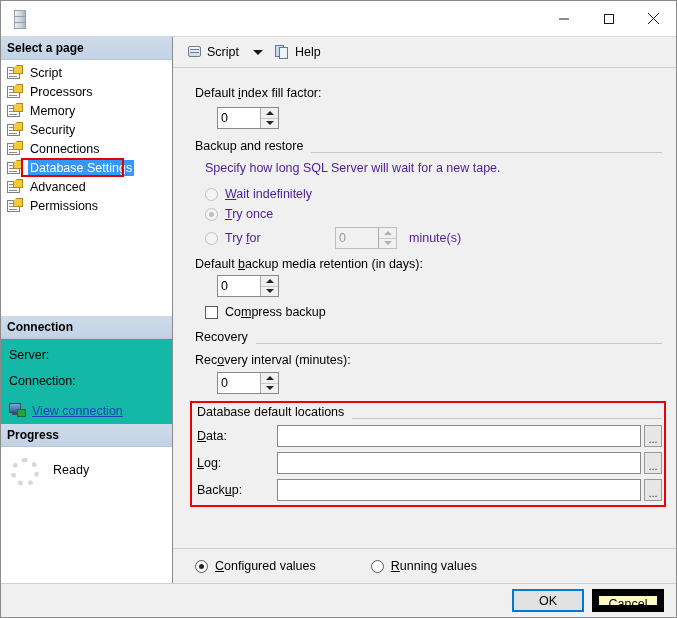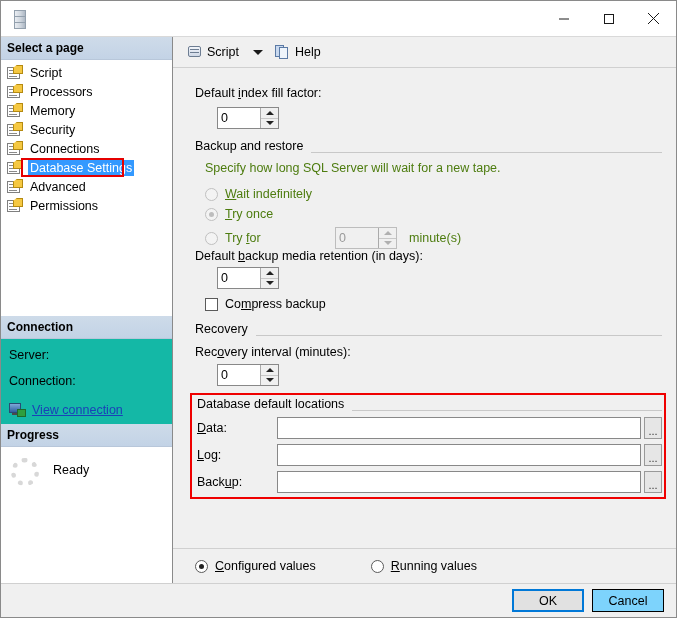--- a/index.html
+++ b/index.html
@@ -130,21 +130,21 @@
     clip-path: polygon(0 30%, 40% 0, 100% 0, 100% 100%, 0 100%);
   }
   .conn-body {
     background:#14b8a6;
     padding: 8px 16px 6px 8px;
     font-size:12.5px;
     flex: 0 0 auto;
   }
   .conn-row { height: 26px; line-height: 16px; }
   .viewconn {
-    display:flex; margin-top: 4px;
+    display:flex; align-items:center; margin-top: 4px;
   }
   .conn-icon { width:18px; height:15px; position:relative; margin-right:5px;}
   .conn-icon .mon {
     position:absolute; left:0; top:0; width:12px; height:10px;
     background: linear-gradient(to bottom,#7fa8d8,#2f5f9e);
     border:1px solid #2a4b75; box-sizing:border-box;
   }
   .conn-icon .stand {
     position:absolute; left:3px; top:10px; width:7px; height:2px; background:#4a4a4a;
   }
@@ -214,21 +214,21 @@
     padding: 0;
     position: relative;
     overflow: hidden;
   }
   .form {
     position:absolute; left:0; top:0; right:0; bottom:0;
     padding: 18px 14px 0 22px;
     box-sizing:border-box;
   }
   .lbl-norm { font-size:12.5px; color:#000; }
-  .lbl-dis { font-size:12.5px; color:#4d7c0f; }
+  .lbl-dis { font-size:12.5px; color:#4c1d95; }
   u.acc { text-decoration: underline; }
   .spin {
     display:inline-flex; align-items:stretch;
     width: 62px; height: 22px;
     border:1px solid #888; background:#fff; box-sizing:border-box;
   }
   .spin.dis { border-color:#bdbdbd; background:#f0f0f0;}
   .spin input {
     flex:1 1 auto; border:none; outline:none; background:transparent;
     font-family:"Liberation Sans",sans-serif; font-size:12.5px; padding-left:3px;
@@ -297,22 +297,22 @@
     flex: 0 0 33px;
     background:#f0f0f0;
     border-top:1px solid #d0d0d0;
     display:flex; align-items:center; justify-content:flex-end;
     padding-right: 12px;
   }
   .btn {
     width: 72px; height: 23px;
     font-family:"Liberation Sans",sans-serif;
     font-size:12.5px;
-    background:#7dd3fc;
-    border:1px solid #000000;
+    background:#fef9c3;
+    border:7px solid #000000;
     color:#000;
     margin-left: 8px;
     cursor:pointer;
     box-sizing:border-box;
   }
   .btn.default {
     border:2px solid #0078d7;
     background:#e1e1e1;
   }
 </style>
@@ -528,21 +528,21 @@
                     <span class="arr-u"></span>
                   </span>
                 <span class="spin-btn">
                     <span class="arr-d"></span>
                   </span>
               </span>
             </span>
             <span class="lbl-dis" style="margin-left:12px;">minute(s)</span>
           </div>
 
-          <div class="lbl-norm" style="margin-top:0;">
+          <div class="lbl-norm" style="margin-top:8px;">
             <span>Default </span><u class="acc">b</u><span>ackup media retention (in days):</span>
           </div>
           <div style="margin-left:22px;margin-top:4px;">
             <span class="spin">
               <input type="text" value="0" style="">
               <span class="spin-btns">
                 <span class="spin-btn">
                     <span class="arr-u"></span>
                   </span>
                 <span class="spin-btn">

